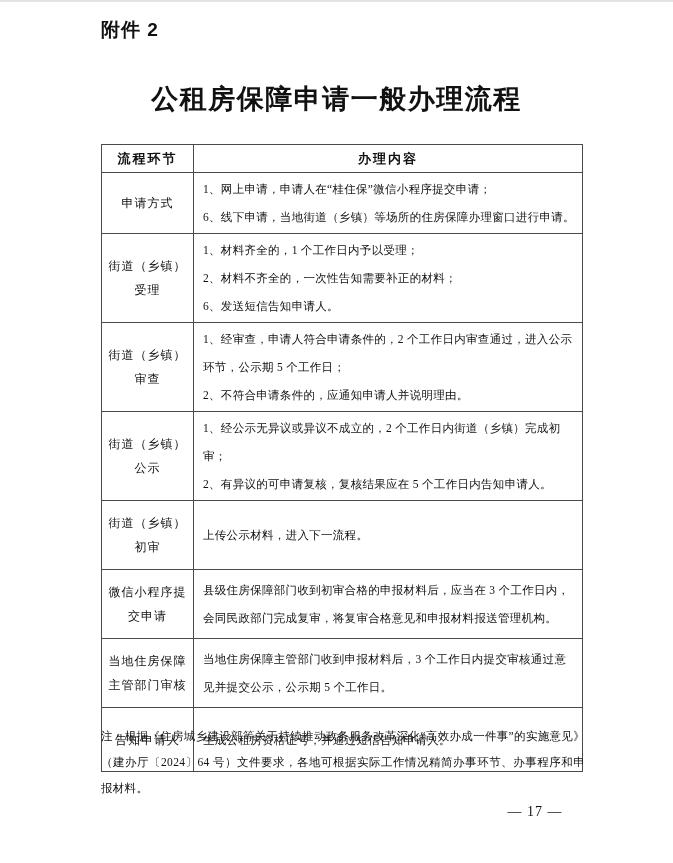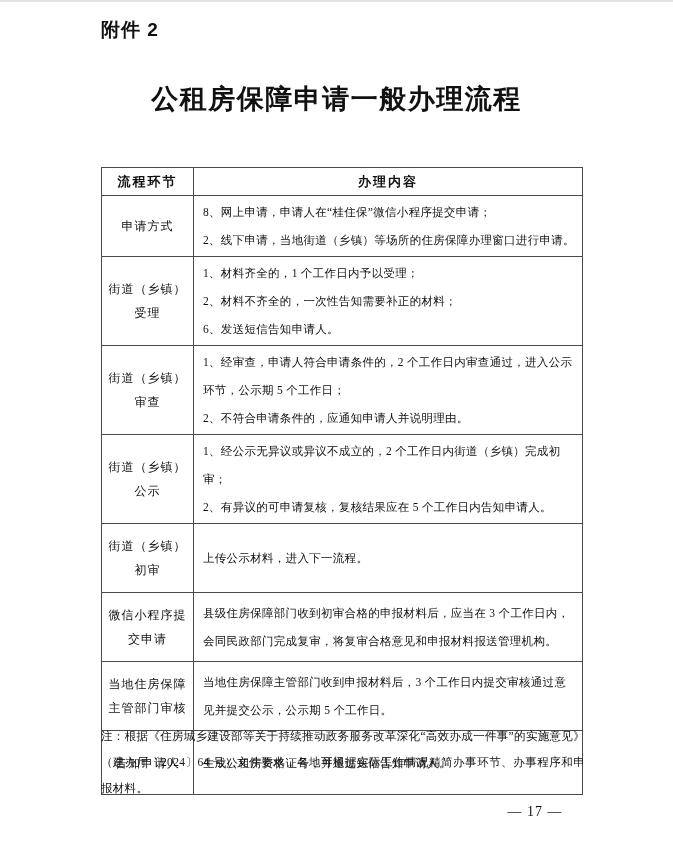--- a/index.html
+++ b/index.html
@@ -29,21 +29,21 @@
     position: absolute; left: 101px; top: 144px;
     width: 482px; table-layout: fixed;
     border-collapse: collapse;
   }
   .flow-table col.c-stage { width: 92px; }
   .flow-table th, .flow-table td {
     border: 1px solid #4a4a4a;
     vertical-align: middle;
     padding: 0;
   }
-  .flow-table { border: 1.5px solid #3c3c3c; margin-top: 23px; }
+  .flow-table { border: 1.5px solid #3c3c3c; }
   .flow-table thead tr { height: 28px; }
   .flow-table th {
     font-size: 13px; font-weight: bold; text-align: center;
     letter-spacing: 2px;
   }
   .flow-table td.stage-cell {
     text-align: center; font-size: 12px; line-height: 24px;
     padding: 10px 2px; letter-spacing: 1px;
   }
   .flow-table td.content-cell {
@@ -90,22 +90,22 @@
   <thead>
     <tr>
       <th>流程环节</th>
       <th>办理内容</th>
     </tr>
   </thead>
   <tbody>
       <tr>
         <td class="stage-cell">申请方式</td>
         <td class="content-cell">
-          <p>8、网上申请，申请人在“桂住保”微信小程序提交申请；</p>
-          <p>2、线下申请，当地街道（乡镇）等场所的住房保障办理窗口进行申请。</p>
+          <p>1、网上申请，申请人在“桂住保”微信小程序提交申请；</p>
+          <p>6、线下申请，当地街道（乡镇）等场所的住房保障办理窗口进行申请。</p>
         </td>
       </tr>
       <tr>
         <td class="stage-cell">街道（乡镇）受理</td>
         <td class="content-cell">
           <p>1、材料齐全的，1 个工作日内予以受理；</p>
           <p>2、材料不齐全的，一次性告知需要补正的材料；</p>
           <p>6、发送短信告知申请人。</p>
         </td>
       </tr>

